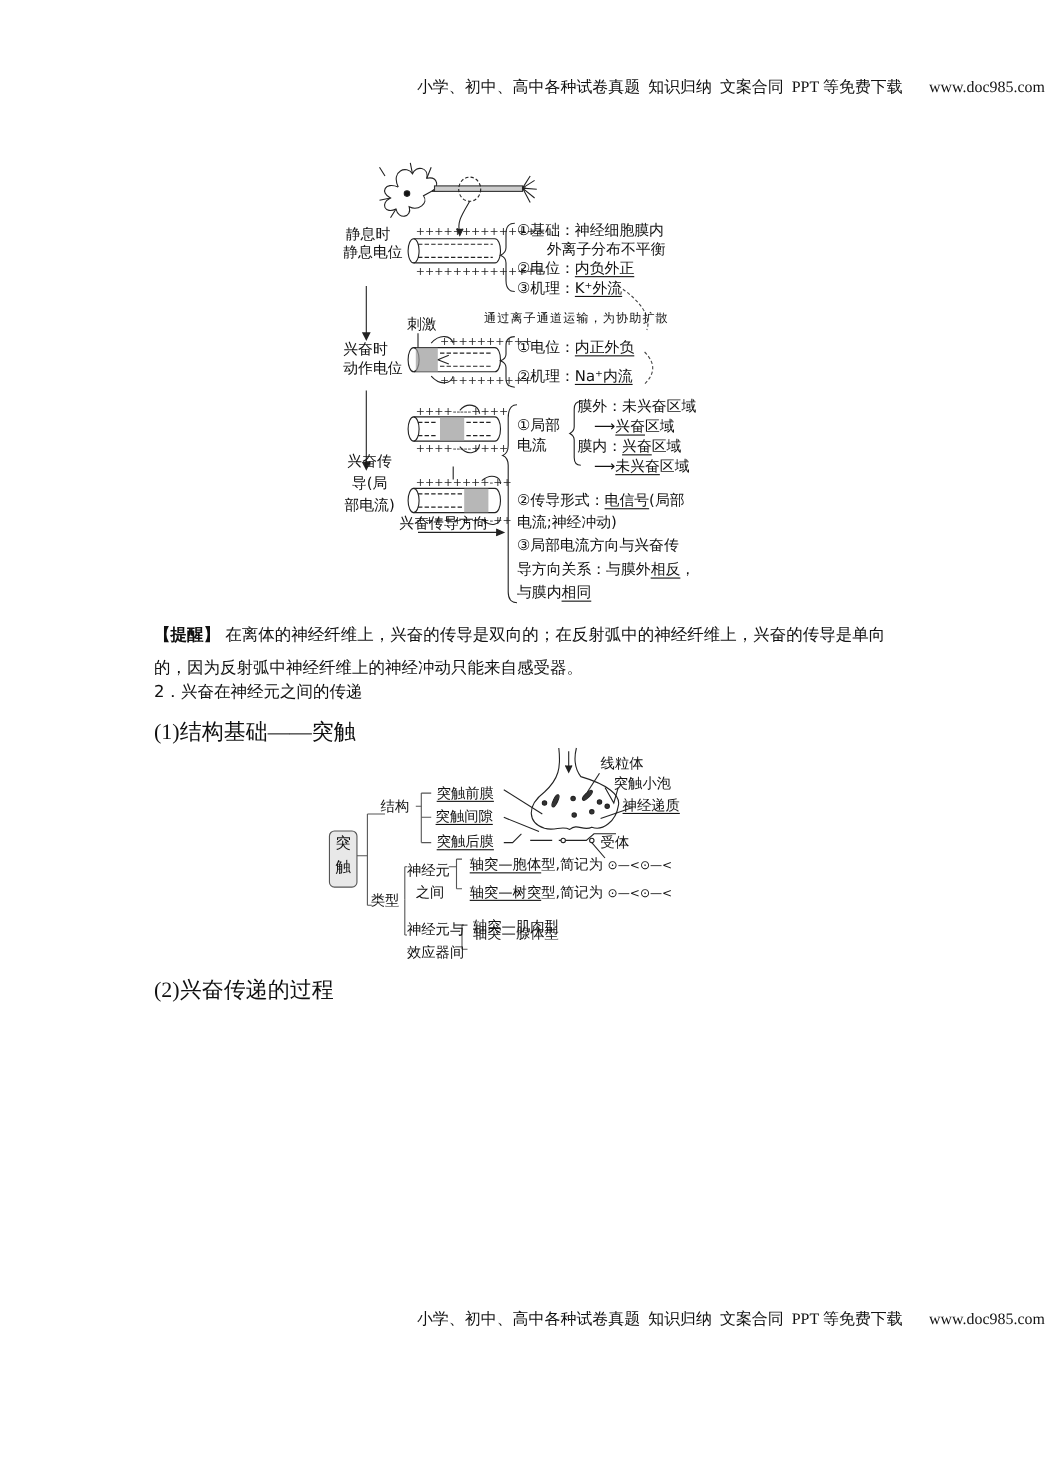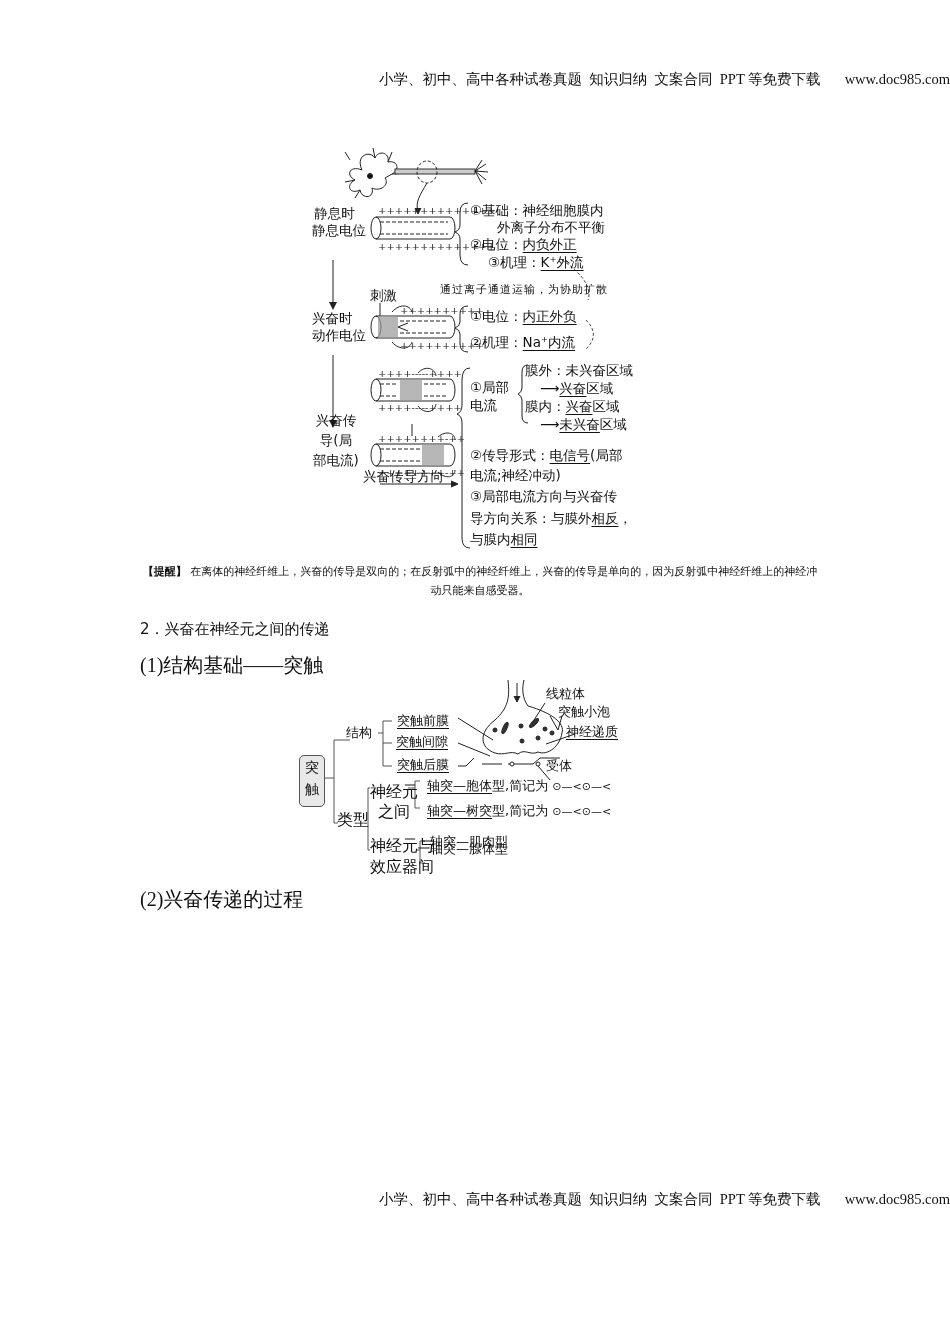--- a/index.html
+++ b/index.html
@@ -17,30 +17,29 @@
   .header { top: 70px; }
   .footer { top: 1190px; }
   .header .url, .footer .url { margin-left: 24px; }
 
   .d-text { font-size: 13.5px; line-height: 17px; white-space: nowrap; font-family: "DejaVu Sans", sans-serif; }
   .u { text-decoration: underline; text-underline-offset: 3px; }
   .small-note { font-size: 11px; letter-spacing: 1px; font-family: Liberation Mono, monospace; }
 
   .para {
     position: absolute; left: 140px; width: 680px;
-    font-size: 11px; line-height: 19px;
+    font-size: 15px; line-height: 30px;
     font-family: "DejaVu Sans", sans-serif;
-    text-align: center;
   }
   .tip-label { font-weight: bold; }
   .h2 { position: absolute; left: 140px; top: 620px; font-size: 15px; font-family: "DejaVu Sans", sans-serif; }
   .h3 { position: absolute; left: 140px; font-size: 20px; font-family: "Liberation Serif", "DejaVu Serif", serif; }
 
   .syn-text { font-size: 13px; white-space: nowrap; font-family: "DejaVu Sans", sans-serif; }
-  .syn-small { font-size: 16px; white-space: nowrap; font-family: "DejaVu Sans", sans-serif; }
+  .syn-small { font-size: 13px; white-space: nowrap; font-family: "DejaVu Sans", sans-serif; }
   .tu-box {
     position: absolute; left: 299px; top: 755px; width: 24px; height: 50px;
     border: 1px solid #555; border-radius: 5px; background: #e8e8e8;
     font-size: 14px; text-align: center; line-height: 22px;
     font-family: "DejaVu Sans", sans-serif;
   }
 </style>
 </head>
 <body>
 
@@ -136,21 +135,21 @@
     <div>兴奋传</div>
     <div>导(局</div>
     <div>部电流)</div>
   </div>
   <div class="abs d-text" style="left:370px;top:287px">刺激</div>
   <div class="abs d-text" style="left:363px;top:468px">兴奋传导方向</div>
 
   <div class="abs d-text" style="left:470px;top:202px"><span>①基础：</span><span>神经细胞膜内</span></div>
   <div class="abs d-text" style="left:497px;top:219px">外离子分布不平衡</div>
   <div class="abs d-text" style="left:470px;top:236px"><span>②电位：</span><span class="u">内负外正</span></div>
-  <div class="abs d-text" style="left:488px;top:254px"><span>③机理：</span><span class="u">K⁺外流</span></div>
+  <div class="abs d-text" style="left:470px;top:254px"><span>③机理：</span><span class="u">K⁺外流</span></div>
   <div class="abs small-note" style="left:440px;top:282px">通过离子通道运输，为协助扩散</div>
 
   <div class="abs d-text" style="left:470px;top:308px"><span>①电位：</span><span class="u">内正外负</span></div>
   <div class="abs d-text" style="left:470px;top:334px"><span>②机理：</span><span class="u">Na⁺内流</span></div>
 
   <div class="abs d-text" style="left:470px;top:378px;line-height:18px">
     <div>①局部</div>
     <div>电流</div>
   </div>
   <div class="abs d-text" style="left:525px;top:362px"><span>膜外：</span><span>未兴奋区域</span></div>

